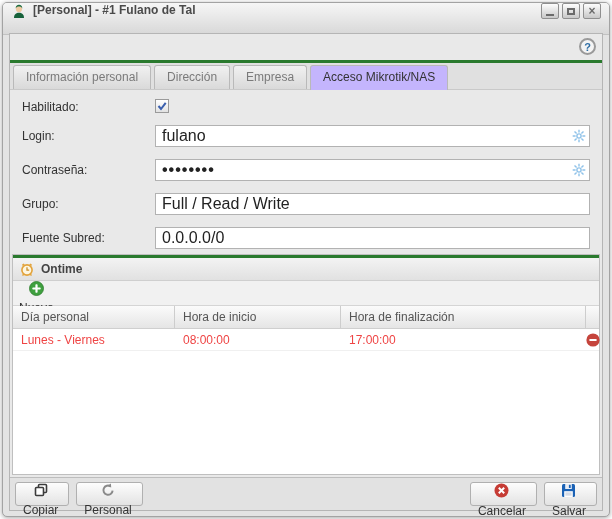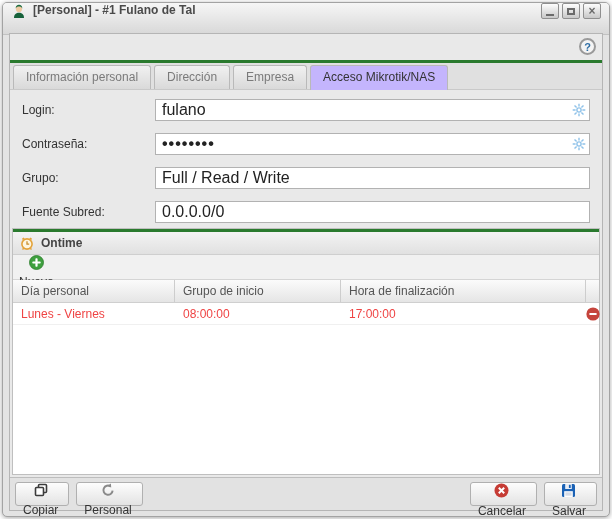--- a/index.html
+++ b/index.html
@@ -164,20 +164,30 @@
       <span class="tab">Información personal</span>
       <span class="tab">Dirección</span>
       <span class="tab">Empresa</span>
       <span class="tab active">Acceso Mikrotik/NAS</span>
     </div>
 
     <div class="body">
 
       <div class="form">
 
+        <div class="frow" style="margin-bottom:10px;">
+          <span class="lbl">Habilitado:</span>
+          <span class="ctl">
+            <span class="checkbox">
+              <svg width="12" height="12" viewBox="0 0 12 12">
+                <path d="M2.5 6 L5 9 L9.7 2.8" stroke="#3a5fae" stroke-width="2" fill="none"></path>
+              </svg>
+            </span>
+          </span>
+        </div>
 
         <div class="frow">
           <span class="lbl">Login:</span>
           <span class="ctl">
             <input class="txt" type="text" value="fulano" style="">
             <svg class="gen-icon" viewBox="0 0 14 14">
               <g stroke="#8fc2e9" stroke-width="1.4">
                 <line x1="7" y1="0.7" x2="7" y2="3.6"></line>
                   <line x1="7" y1="10.4" x2="7" y2="13.3"></line>
                 <line x1="0.7" y1="7" x2="3.6" y2="7"></line>
@@ -244,21 +254,21 @@
               <circle cx="7.5" cy="7.5" r="7" fill="#3fa03f" stroke="#2f7d2f" stroke-width="0.8"></circle>
               <rect x="6.4" y="3.3" width="2.2" height="8.4" rx="0.8" fill="#fff"></rect>
               <rect x="3.3" y="6.4" width="8.4" height="2.2" rx="0.8" fill="#fff"></rect>
             </svg>
             <span>Nuevo</span>
           </span>
         </div>
 
         <div class="grid-header">
           <span class="gh-cell gc1">Día personal</span>
-          <span class="gh-cell gc2">Grupo de inicio</span>
+          <span class="gh-cell gc2">Hora de inicio</span>
           <span class="gh-cell gc3">Hora de finalización</span>
           <span class="gh-cell gc4"></span>
         </div>
 
         <div class="grid-row">
           <span class="gr-cell gc1">Lunes - Viernes</span>
           <span class="gr-cell gc2">08:00:00</span>
           <span class="gr-cell gc3">17:00:00</span>
           <span class="gr-action">
             <svg class="icon14" viewBox="0 0 14 14">

